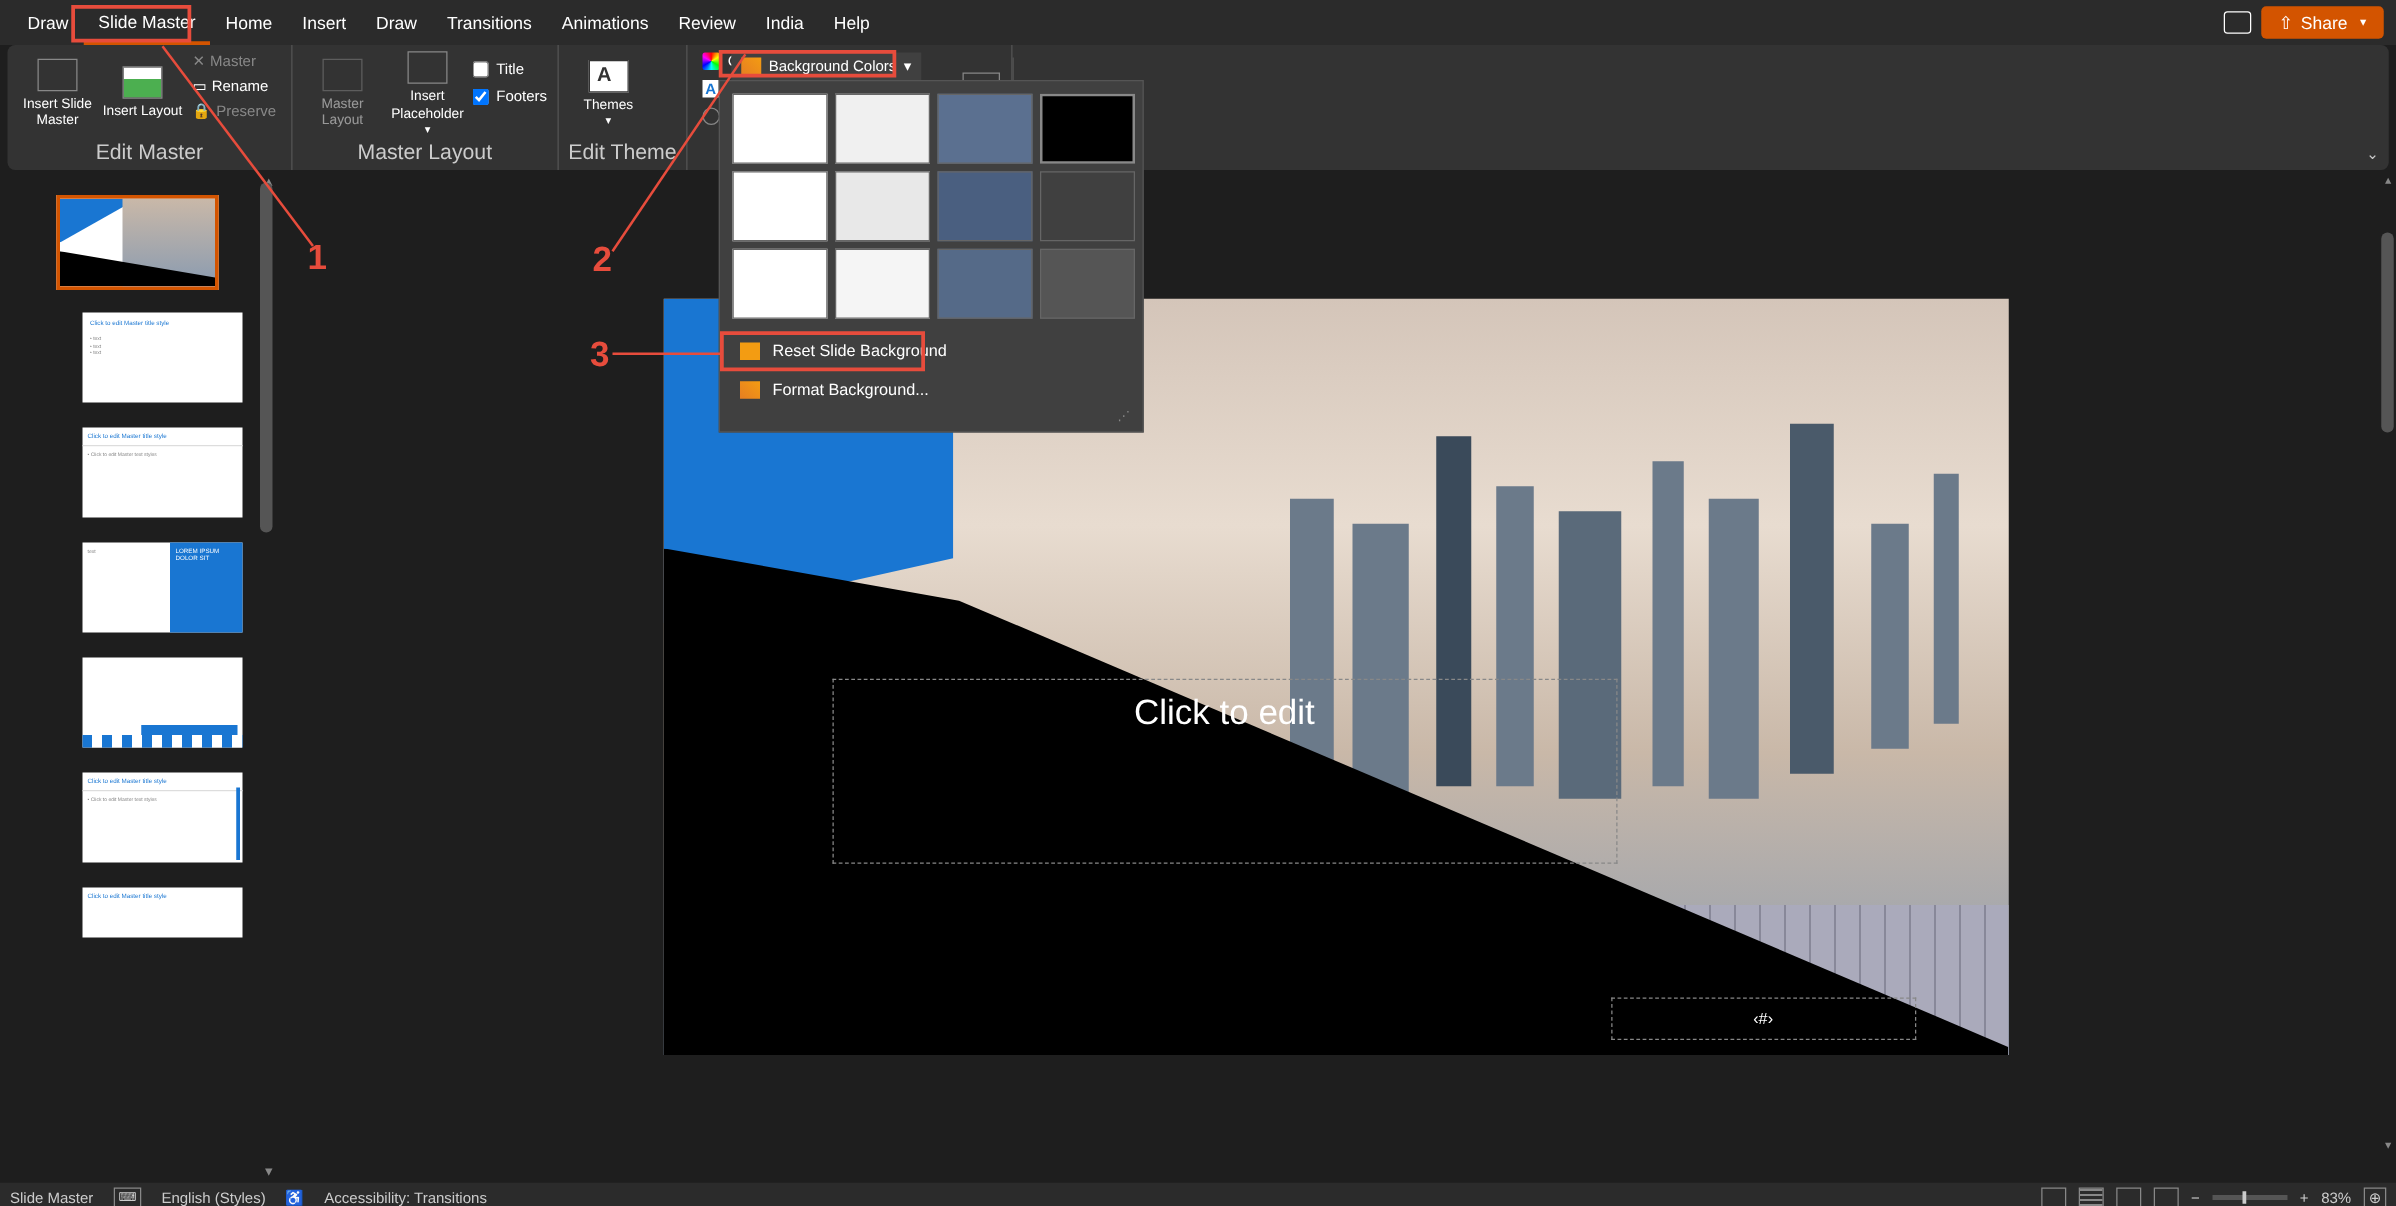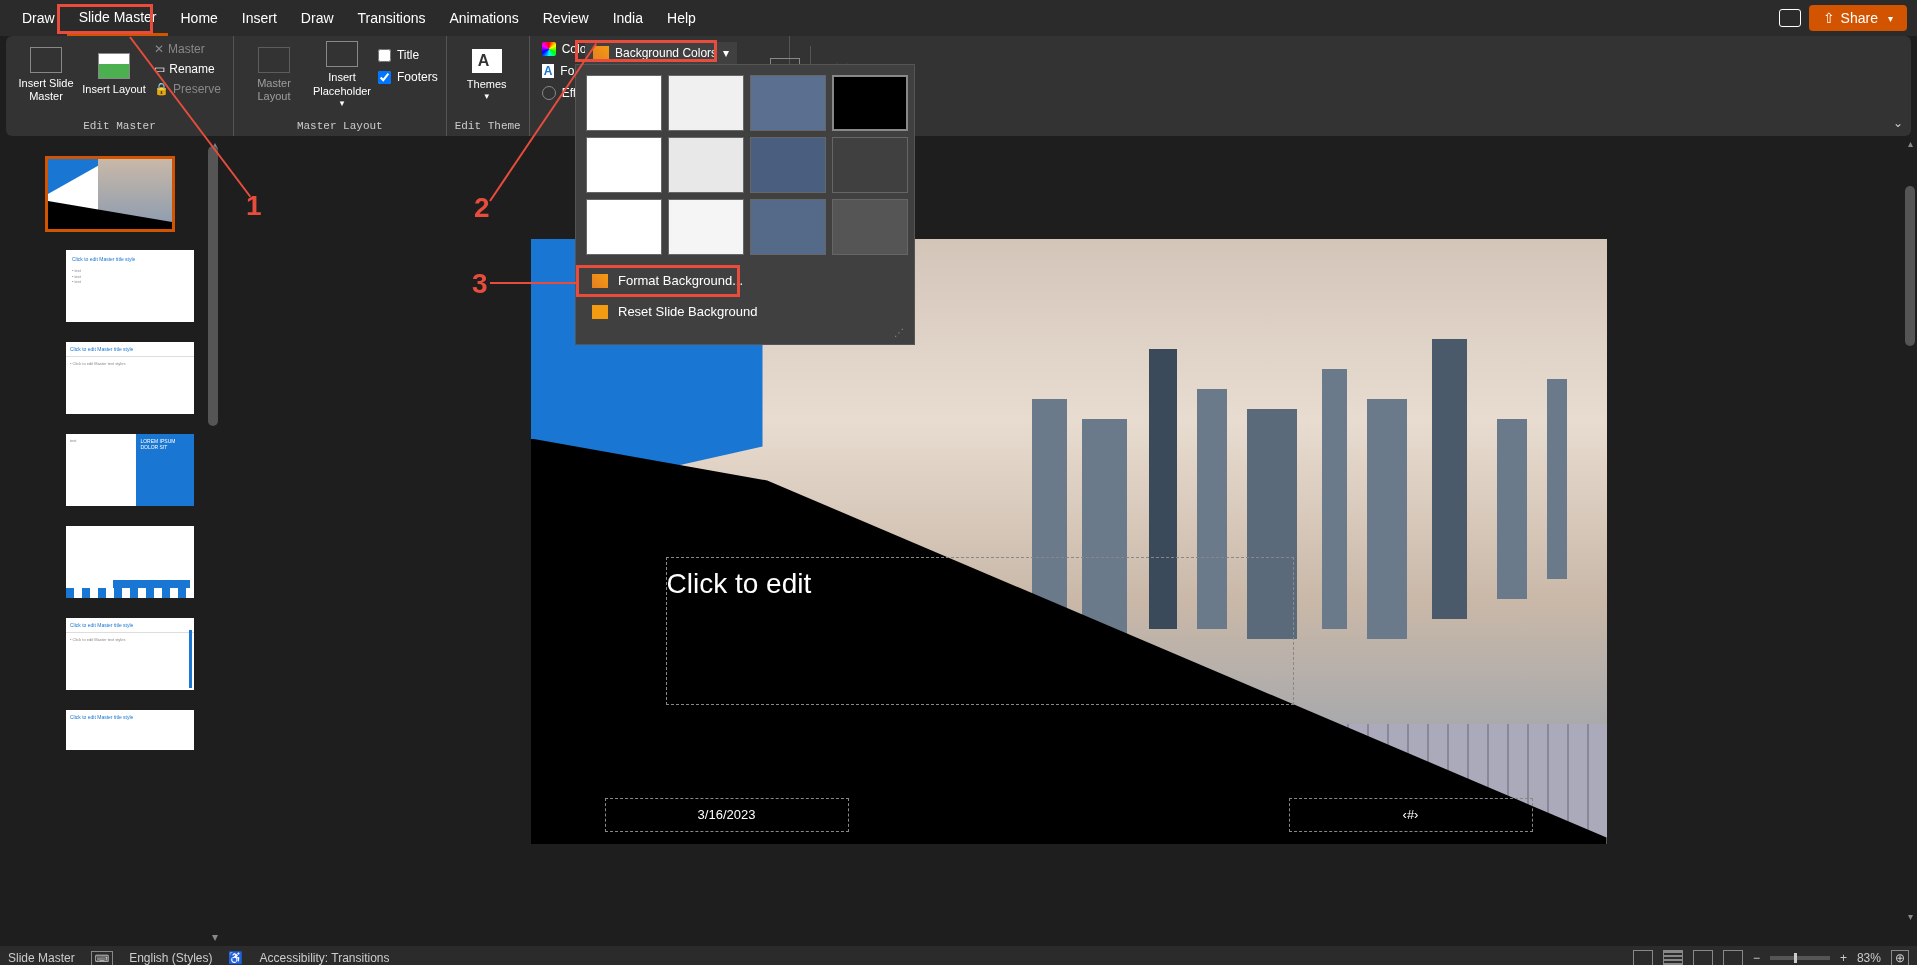--- a/index.html
+++ b/index.html
@@ -11,21 +11,21 @@
 .menubar .tab.active { border-bottom: 3px solid #d35400; }
 .menubar .right-controls { margin-left: auto; display: flex; align-items: center; gap: 8px; }
 .comment-icon { width: 22px; height: 18px; border: 1.5px solid #fff; border-radius: 3px; position: relative; }
 .share-btn { background: #d35400; color: #fff; padding: 5px 14px; border-radius: 4px; display: flex; align-items: center; gap: 6px; font-size: 14px; }
 .share-btn .chev { font-size: 10px; margin-left: 4px; }
 
 
 .ribbon { height: 100px; background: #333; margin: 0 6px; border-radius: 6px; display: flex; align-items: stretch; position: relative; }
 .ribbon-group { border-right: 1px solid #555; padding: 4px 8px; display: flex; flex-direction: column; justify-content: space-between; }
 .ribbon-group .group-content { display: flex; align-items: flex-start; gap: 4px; flex: 1; }
-.ribbon-group .group-label { text-align: center; font-size: 11px; color: #ccc; padding-top: 2px; font-family: Liberation Mono, monospace; }
+.ribbon-group .group-label { text-align: center; font-size: 17px; color: #ccc; padding-top: 2px; }
 .big-btn { display: flex; flex-direction: column; align-items: center; justify-content: center; width: 64px; height: 70px; font-size: 11px; text-align: center; color: #fff; line-height: 1.2; }
 .big-btn .icon-box { width: 32px; height: 26px; border: 1.5px solid #888; margin-bottom: 4px; position: relative; }
 .small-btn-stack { display: flex; flex-direction: column; gap: 2px; font-size: 12px; color: #888; }
 .small-btn { display: flex; align-items: center; gap: 4px; padding: 2px 4px; }
 .checkbox-row { display: flex; align-items: center; gap: 6px; font-size: 12px; color: #fff; }
 .checkbox-row input { width: 13px; height: 13px; }
 .ribbon-expand { position: absolute; right: 8px; bottom: 6px; font-size: 12px; color: #ccc; }
 
 
 .bg-dropdown { position: absolute; left: 575px; top: 64px; width: 340px; background: #404040; border: 1px solid #555; z-index: 100; padding: 6px; }
@@ -51,21 +51,21 @@
 .thumb { width: 130px; height: 74px; background: #fff; margin: 0 auto 18px; position: relative; }
 .thumb.master { border: 3px solid #d35400; height: 76px; }
 .thumb.layout { width: 128px; height: 72px; margin-left: 66px; margin-bottom: 20px; }
 
 .slide-area { flex: 1; background: #1e1e1e; display: flex; align-items: center; justify-content: center; position: relative; }
 .slide-scrollbar { position: absolute; right: 0; width: 16px; height: 100%; }
 .slide-scrollbar-track { position: absolute; right: 2px; top: 50px; width: 10px; height: 160px; background: #555; border-radius: 5px; }
 .slide-canvas { width: 1076px; height: 605px; position: relative; overflow: hidden; background: linear-gradient(180deg, #d4c5b9 0%, #e8dcd0 30%, #c9b8a8 60%, #8a9bb0 100%); }
 .slide-blue-shape { position: absolute; left: 0; top: 0; width: 232px; height: 260px; background: #1976d2; clip-path: polygon(0 0, 100% 0, 100% 80%, 0 100%); }
 .slide-black-shape { position: absolute; left: 0; top: 200px; width: 100%; height: 420px; background: #000; clip-path: polygon(0 0, 22% 10%, 100% 95%, 100% 100%, 0 100%); }
-.title-placeholder { position: absolute; left: 135px; top: 318px; width: 628px; height: 148px; border: 1px dashed #888; display: flex; align-items: flex-start; padding-top: 10px; }
+.title-placeholder { position: absolute; left: 135px; top: 304px; width: 628px; height: 148px; border: 1px dashed #888; display: flex; align-items: flex-start; justify-content: center; padding-top: 10px; }
 .title-placeholder span { color: #fff; font-size: 28px; font-weight: 300; }
 .footer-box { position: absolute; bottom: 12px; height: 34px; border: 1px dashed #888; display: flex; align-items: center; justify-content: center; color: #fff; font-size: 13px; }
 .footer-date { left: 74px; width: 244px; }
 .footer-footer { left: 356px; width: 364px; }
 .footer-num { left: 758px; width: 244px; }
 
 
 .statusbar { height: 24px; background: #2b2b2b; display: flex; align-items: center; padding: 0 8px; font-size: 12px; color: #ccc; gap: 16px; }
 .statusbar .right { margin-left: auto; display: flex; align-items: center; gap: 10px; }
 .view-btn { width: 20px; height: 16px; border: 1px solid #888; }
@@ -220,26 +220,26 @@
     <div class="bg-swatch" style="background:#e8e8e8"></div>
     <div class="bg-swatch" style="background:#4a5f80"></div>
     <div class="bg-swatch" style="background:#404040"></div>
     <div class="bg-swatch" style="background:#ffffff"></div>
     <div class="bg-swatch" style="background:#f5f5f5"></div>
     <div class="bg-swatch" style="background:#556a88"></div>
     <div class="bg-swatch" style="background:#555555"></div>
   </div>
   <div class="bg-menu">
     <div class="bg-menu-item">
+      <span class="mi-icon" style="background:#f39c12;width:16px;height:14px"></span>
+      <span>Reset Slide Background</span>
+    </div>
+    <div class="bg-menu-item">
       <span class="mi-icon" style="background:linear-gradient(45deg,#e67e22,#f39c12);width:16px;height:14px"></span>
       <span>Format Background...</span>
-    </div>
-    <div class="bg-menu-item">
-      <span class="mi-icon" style="background:#f39c12;width:16px;height:14px"></span>
-      <span>Reset Slide Background</span>
     </div>
   </div>
   <div class="dropdown-resize">⋰</div>
 </div>
 
 <div class="workspace">
 
   <div class="thumb-panel">
     <span class="thumb-arrow" style="top:2px">▴</span>
     <div class="thumb master" style="margin-top:10px">
@@ -292,23 +292,20 @@
       <div class="building" style="right:430px;top:110px;width:28px;height:280px;background:#3a4a5a"></div>
       <div class="building" style="right:480px;top:180px;width:45px;height:220px"></div>
       <div class="building" style="right:540px;top:160px;width:35px;height:240px"></div>
       <div class="building" style="right:0;bottom:0;width:700px;height:120px;background:repeating-linear-gradient(90deg,#889 0 2px,#aab 2px 20px)"></div>
 
       <div class="slide-blue-shape"></div>
       <div class="slide-black-shape"></div>
       <div class="title-placeholder">
         <span>Click to edit</span>
       </div>
-      <div class="footer-box footer-date">
-          <span>3/16/2023</span>
-        </div>
       <div class="footer-box footer-num">
           <span>‹#›</span>
         </div>
     </div>
     <div class="slide-scrollbar">
       <span style="position:absolute;top:2px;right:4px;font-size:10px;color:#888">▴</span>
       <div class="slide-scrollbar-track"></div>
       <span style="position:absolute;bottom:24px;right:4px;font-size:10px;color:#888">▾</span>
     </div>
   </div>

